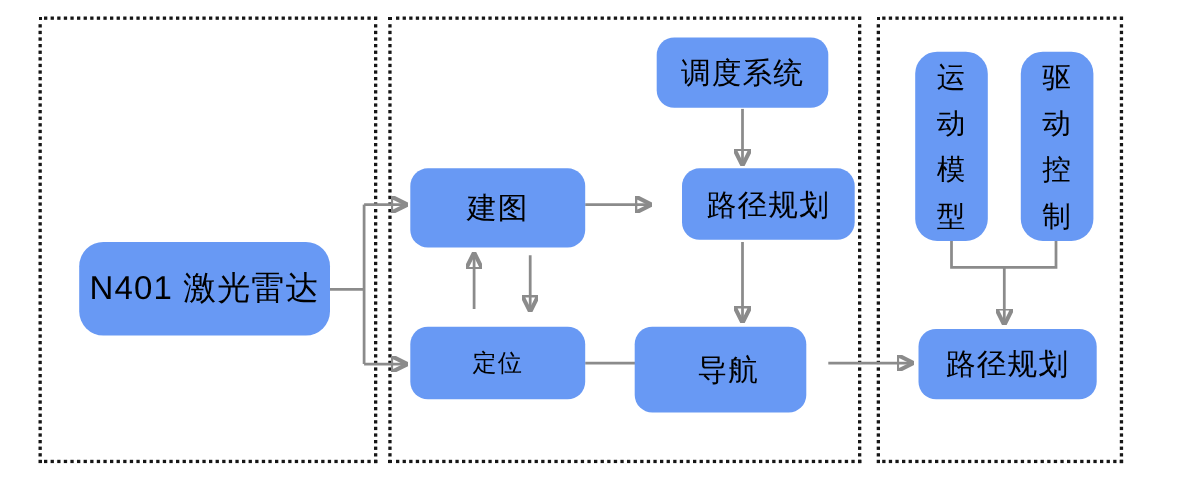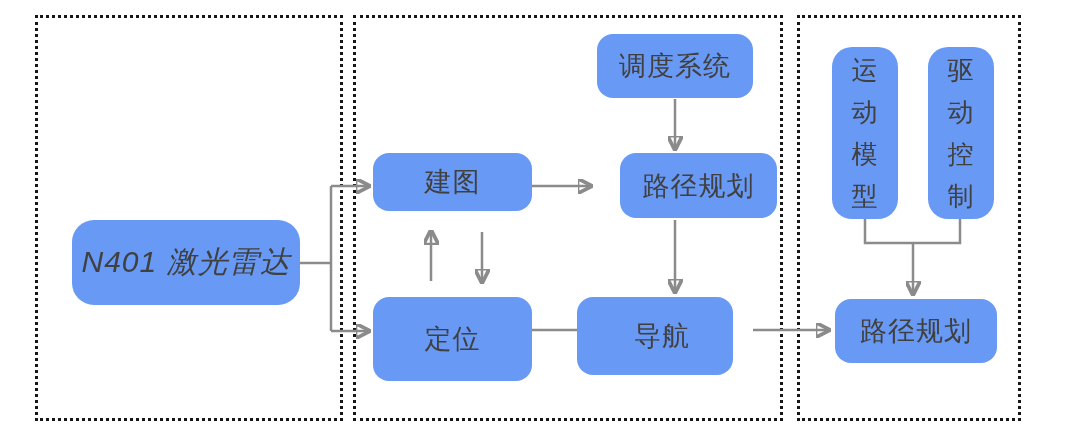--- a/index.html
+++ b/index.html
@@ -29,35 +29,35 @@
   }
   .wires path, .wires polyline {
     stroke: #8B8B8B;
     stroke-width: 2.5;
     fill: none;
   }
 
   .node {
     position: absolute;
     background: #6899F4;
-    color: #404040;
+    color: #000000;
     display: flex;
     align-items: center;
     justify-content: center;
     text-align: right;
     white-space: pre-line;
     box-sizing: border-box;
     border-radius: 16px;
     letter-spacing: 1px;
   }
-  #node-lidar          { left: 72px;  top: 220px; width: 228px; height: 85px;  font-size: 30px; border-radius: 22px; font-style: italic; }
+  #node-lidar          { left: 72px;  top: 220px; width: 228px; height: 85px;  font-size: 30px; border-radius: 22px; }
   #node-dispatch       { left: 597px; top: 34px;  width: 156px; height: 64px;  font-size: 27px; }
-  #node-mapping        { left: 373px; top: 153px; width: 159px; height: 58px;  font-size: 27px; }
+  #node-mapping        { left: 373px; top: 153px; width: 159px; height: 72px;  font-size: 27px; }
   #node-path-planning  { left: 620px; top: 153px; width: 157px; height: 65px;  font-size: 27px; }
-  #node-localization   { left: 373px; top: 297px; width: 159px; height: 84px;  font-size: 27px; }
+  #node-localization   { left: 373px; top: 297px; width: 159px; height: 66px;  font-size: 22px; }
   #node-navigation     { left: 577px; top: 297px; width: 156px; height: 78px;  font-size: 27px; padding-left: 14px; }
   #node-motion-model   { left: 832px; top: 47px;  width: 66px;  height: 172px; font-size: 26px; line-height: 42px; border-radius: 20px; }
   #node-drive-control  { left: 928px; top: 47px;  width: 66px;  height: 172px; font-size: 26px; line-height: 42px; border-radius: 20px; }
   #node-motion-control { left: 835px; top: 299px; width: 162px; height: 64px;  font-size: 27px; }
 </style>
 </head>
 <body>
 
 <div class="stage">
 

